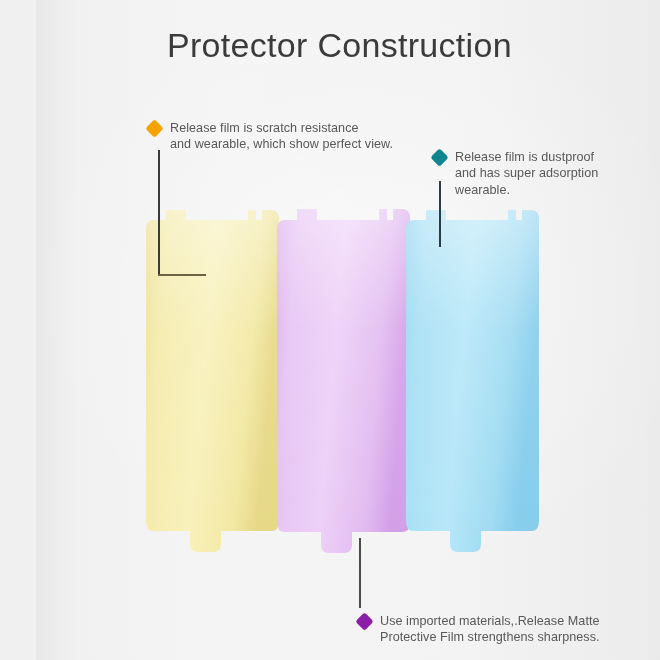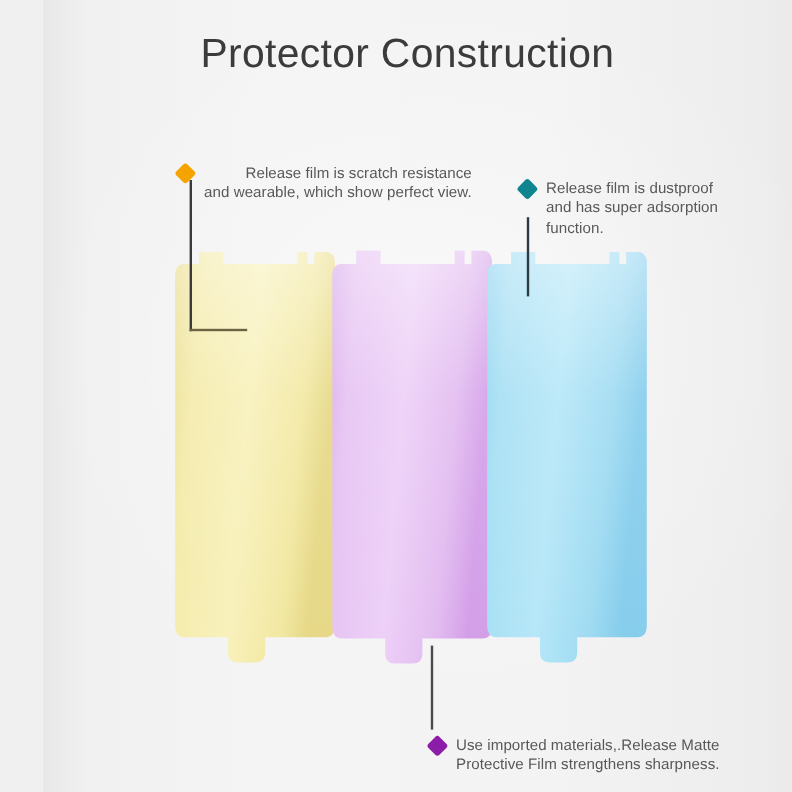--- a/index.html
+++ b/index.html
@@ -256,34 +256,34 @@
   </div>
 
   <div class="leader" style="left:402px; top:181px; width:6px; height:70px;">
     <div class="leader-v" style="left:1px; top:0; height:66px; background:#2b3c45;"></div>
   </div>
 
   <div class="leader" style="left:322px; top:538px; width:6px; height:74px;">
     <div class="leader-v" style="left:1px; top:0; height:70px; background:#4a4a4a;"></div>
   </div>
 
-  <div class="callout" style="left:112px; top:136px; width:290px;text-align:right;">
+  <div class="callout" style="left:112px; top:120px; width:290px;">
     <div class="callout-row">
       <div class="bullet" style="background:#f5a300;"></div>
       <div class="callout-text">Release film is scratch resistance
 and wearable, which show perfect view.</div>
     </div>
   </div>
 
   <div class="callout" style="left:397px; top:149px; width:200px;">
     <div class="callout-row">
       <div class="bullet" style="background:#0f868f;"></div>
       <div class="callout-text">Release film is dustproof
 and has super adsorption
-function.</div>
+wearable.</div>
     </div>
   </div>
 
   <div class="callout" style="left:322px; top:613px; width:300px;">
     <div class="callout-row">
       <div class="bullet" style="background:#8c1da8;"></div>
       <div class="callout-text">Use imported materials,.Release Matte
 Protective Film strengthens sharpness.</div>
     </div>
   </div>

